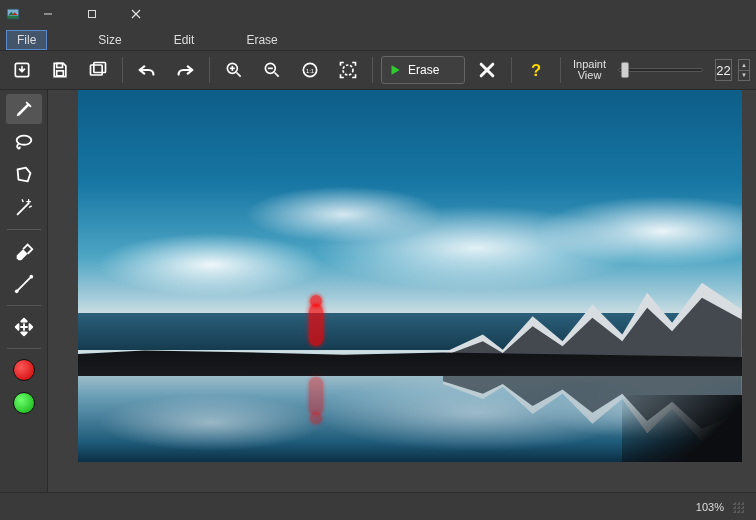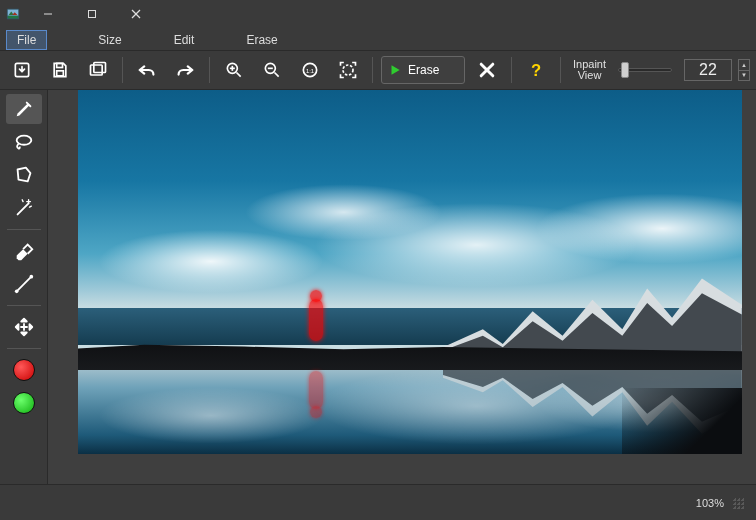--- a/index.html
+++ b/index.html
@@ -24,21 +24,21 @@
 
 
 .toolbar { height: 40px; background:#3a3a3a; border-top:1px solid #2a2a2a; border-bottom:1px solid #2a2a2a; display:flex; align-items:center; padding: 0 6px; gap:6px; }
 .tbtn { width:32px; height:32px; display:flex; align-items:center; justify-content:center; border-radius:3px; color:#eee; }
 .tsep { width:1px; height:26px; background:#555; margin:0 2px; }
 .erasebtn { width:84px; height:28px; border:1px solid #666; border-radius:3px; display:flex; align-items:center; justify-content:flex-start; padding:0 6px; gap:6px; color:#fff; font-size:12px; background:#3f3f3f; }
 .markerlbl { color:#e0e0e0; font-size:11px; line-height:11px; text-align:center; margin-left:4px; }
 .sliderwrap { flex:1; display:flex; align-items:center; margin-left:6px; margin-right:6px; }
 .slider { position:relative; flex:1; height:4px; background:#2a2a2a; border:1px solid #555; border-radius:2px; }
 .sliderknob { position:absolute; left:6px; top:50%; transform:translate(-50%,-50%); width:8px; height:16px; background:#cfcfcf; border:1px solid #888; border-radius:2px; }
-.sizebox { width:48px; height:22px; background:#3a3a3a; border:1px solid #666; color:#eee; font-size:16px; display:flex; align-items:center; justify-content:center;}
+.sizebox { width:17px; height:22px; background:#3a3a3a; border:1px solid #666; color:#eee; font-size:13px; display:flex; align-items:center; justify-content:center;}
 .spinners { width:12px; height:22px; display:flex; flex-direction:column; }
 .spin { flex:1; background:#3a3a3a; border:1px solid #666; display:flex; align-items:center; justify-content:center; font-size:6px; color:#ccc; }
 .spin:first-child{border-bottom:none;}
 
 
 .body { flex:1; display:flex; min-height:0; }
 .leftbar { width:48px; background:#3a3a3a; border-right:1px solid #2a2a2a; display:flex; flex-direction:column; align-items:center; padding-top:4px; gap:3px;}
 .lbtn { width:36px; height:30px; border-radius:3px; display:flex; align-items:center; justify-content:center; color:#fff; }
 .lbtn.active{ background:#555; }
 .lsep { width:34px; height:1px; background:#555; margin:3px 0; }
@@ -79,21 +79,21 @@
 .personref{ position:absolute; left:34.5%; top:75%; width:18px; height:55px; transform:scaleY(-1) translateY(-100%); transform-origin: top; opacity:.7;}
 .personref .head{background:rgba(255,0,0,.5);} .personref .body{background:rgba(255,0,0,.5);}
 .personref .head,.personref .body{box-shadow:0 0 4px rgba(255,0,0,.7);}
 .personref .head{ position:absolute; left:50%; top:0; transform:translateX(-50%); width:12px;height:12px;border-radius:50%;}
 .personref .body{ position:absolute; left:50%; top:9px; transform:translateX(-50%); width:14px; height:38px; border-radius:7px;}
 
 .darkcorner{ position:absolute; right:0; bottom:0; width:18%; height:18%;
              background:linear-gradient(315deg, #0b0d10 30%, rgba(0,0,0,0));}
 
 
-.status { height:36px; background:#3a3a3a; border-top:1px solid #2a2a2a; display:flex; align-items:center; justify-content:flex-end; color:#ddd; font-size:11px; padding-right:12px; gap:8px;}
+.status { height:28px; background:#3a3a3a; border-top:1px solid #2a2a2a; display:flex; align-items:center; justify-content:flex-end; color:#ddd; font-size:11px; padding-right:12px; gap:8px;}
 .grip{width:12px;height:12px;background:
       linear-gradient(135deg, transparent 50%, #666 50%) 0 0/4px 4px;
       opacity:.7;}
 
 svg{display:block}
 </style>
 </head>
 <body>
 
 <div class="titlebar">

